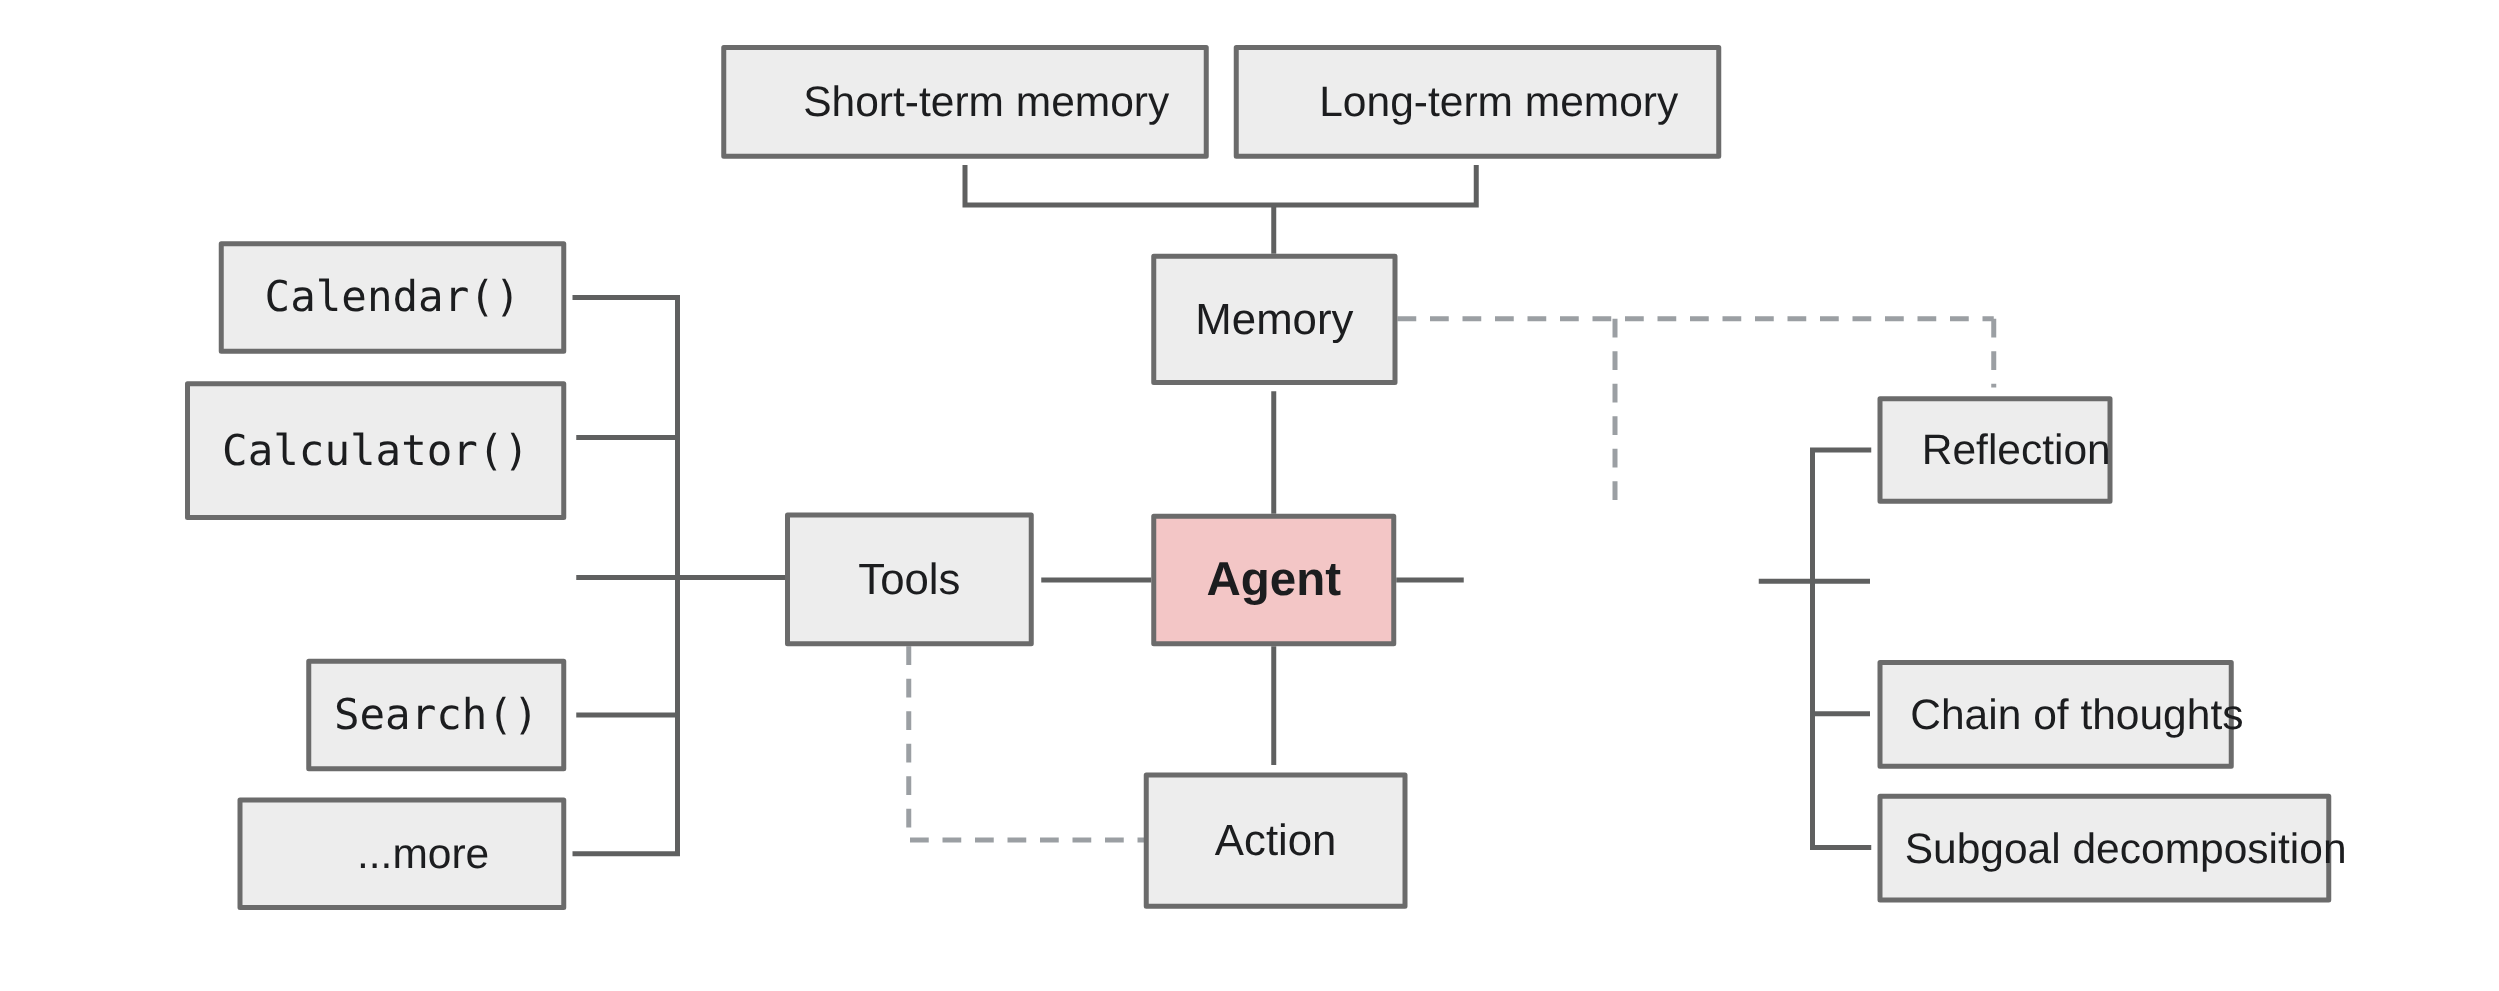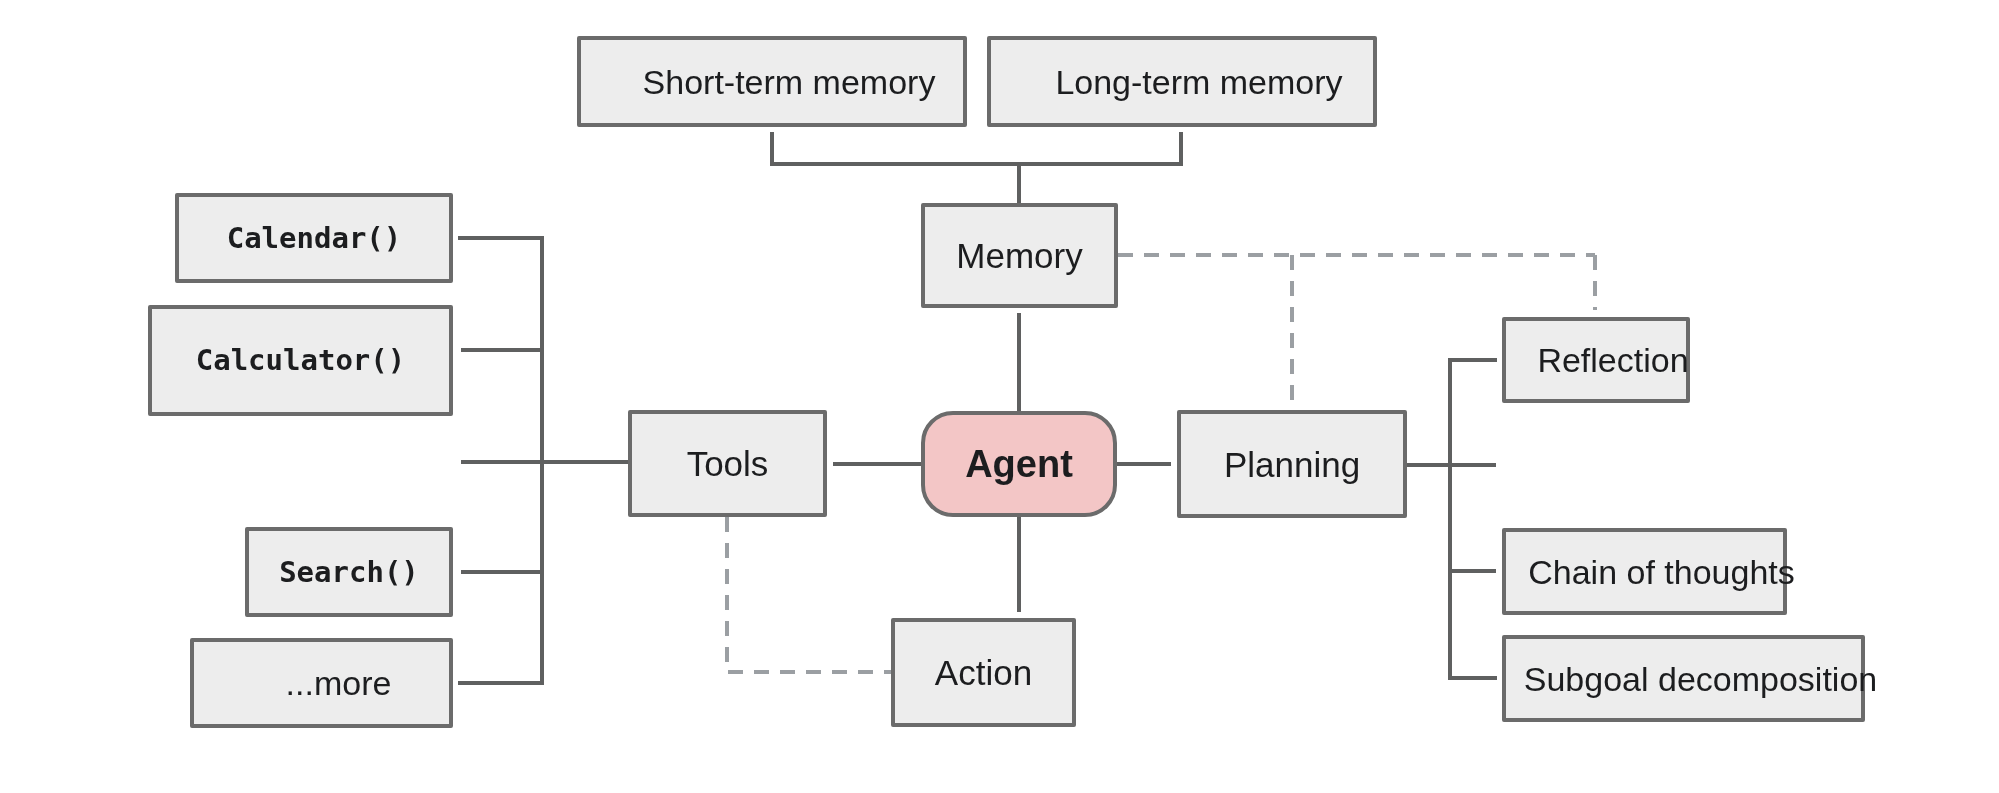--- a/index.html
+++ b/index.html
@@ -33,26 +33,25 @@
     display:flex;align-items:center;justify-content:center;
     color:var(--text);
     font-size:35px;
     line-height:1;
     white-space:nowrap;
   }
   .node.agent{
     background:var(--agent-fill);
     font-weight:bold;
     font-size:38px;
-    border-radius:32px;
   }
   .node.mono{
     font-family:"DejaVu Sans Mono","Liberation Mono",monospace;
-    font-weight:bold;
-    font-size:29px;
+    font-weight:normal;
+    font-size:34px;
     text-align:center;
   }
   .node.small{font-size:34px;padding-left:34px;}
 </style>
 </head>
 <body>
 
 <div id="canvas">
 
   <svg id="edges" viewBox="0 0 1999 793" xmlns="http://www.w3.org/2000/svg">
@@ -97,31 +96,28 @@
   <div class="node small" style="left:987px;top:36px;width:390px;height:91px">
     <span>Long-term memory</span>
   </div>
 
   <div class="node" style="left:921px;top:203px;width:197px;height:105px">
     <span>Memory</span>
   </div>
   <div class="node agent" style="left:921px;top:411px;width:196px;height:106px">
     <span>Agent</span>
   </div>
-  <div class="node" style="left:891px;top:618px;width:185px;height:109px">
+  <div class="node" style="left:915px;top:618px;width:211px;height:109px">
     <span>Action</span>
   </div>
 
   <div class="node" style="left:628px;top:410px;width:199px;height:107px">
     <span>Tools</span>
   </div>
 
-  <div class="node" style="left:1177px;top:410px;width:230px;height:108px">
-    <span>Planning</span>
-  </div>
 
   <div class="node mono" style="left:175px;top:193px;width:278px;height:90px">
     <span>Calendar()</span>
   </div>
   <div class="node mono" style="left:148px;top:305px;width:305px;height:111px">
     <span>Calculator()</span>
   </div>
   <div class="node mono" style="left:245px;top:527px;width:208px;height:90px">
     <span>Search()</span>
   </div>

